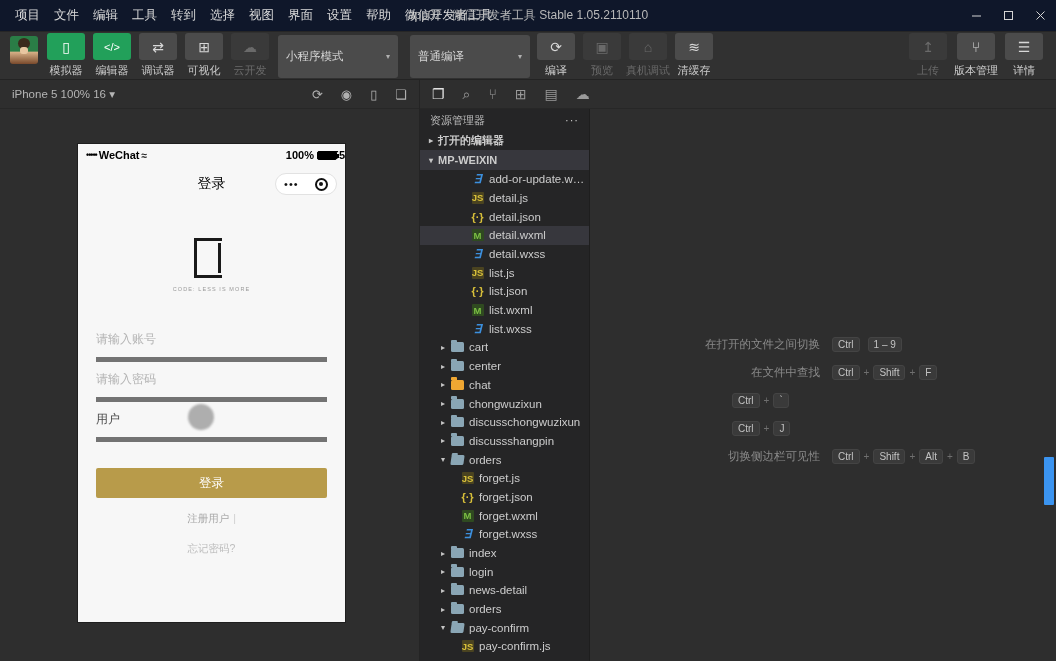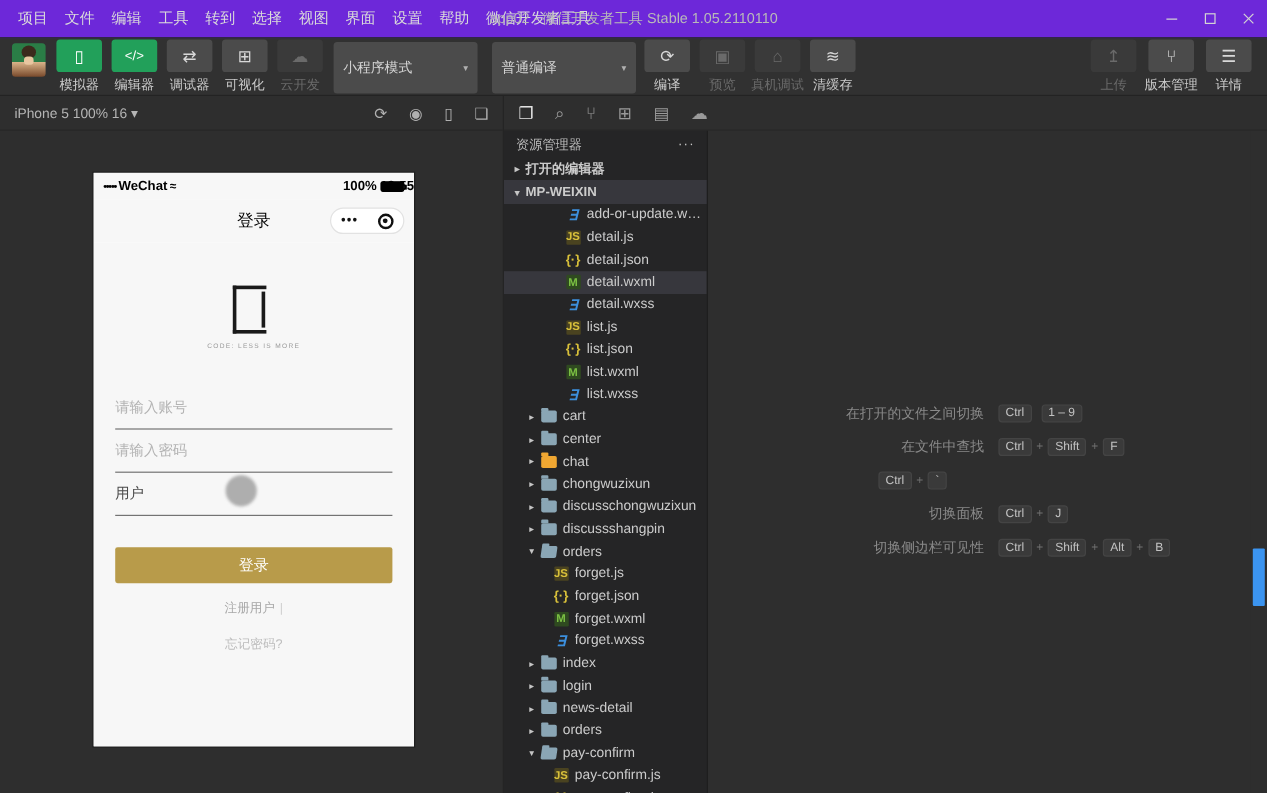--- a/index.html
+++ b/index.html
@@ -13,21 +13,21 @@
   #app {
     position: relative;
     width: 1056px; height: 661px;
     background: #2e2e2e;
     display: flex; flex-direction: column;
   }
 
   
   .titlebar {
     height: 32px; flex: 0 0 32px;
-    background: #6d28d9;
+    background: #0f172a;
     display: flex; align-items: center;
     color: #cfcfcf; font-size: 12.5px;
     position: relative;
     border-bottom: 1px solid #262626;
   }
   .menu { display: flex; align-items: center; padding-left: 8px; gap: 0px; }
   .menu-item {
     padding: 4px 7px; cursor: default;
     color: #dadada; font-size: 12.5px; white-space: nowrap;
   }
@@ -168,21 +168,21 @@
     position: absolute; left: 0; top: 0; width: 28px; height: 40px;
     border: 3px solid #1a1a1a; border-right: none;
   }
   .logo-mark .bar {
     position: absolute; left: 24px; top: 5px; width: 3px; height: 30px; background: #1a1a1a;
   }
   .logo-sub {
     font-size: 5.5px; letter-spacing: 1.1px; color: #9a9a9a; margin-top: 8px;
   }
   .field {
-    border-bottom: 1px solid #737373;
+    border-bottom: 5px solid #737373;
     padding: 9px 0 9px 0; font-size: 12px; color: #b3b3b3;
     min-height: 35px; display: flex; align-items: flex-end;
   }
   .field.user { color: #4a4a4a; position: relative; }
   .field.user .avatar-circle {
     position: absolute; left: 92px; top: 2px;
     width: 26px; height: 26px; border-radius: 50%;
     background: #aeaeae;
     filter: blur(1.2px);
   }
@@ -740,21 +740,20 @@
                 </div>
               </div>
               <div class="sc-row">
                 <div class="sc-keys">
                   <span class="key">Ctrl</span>
                   <span class="plus">+</span>
                   <span class="key">`</span>
                 </div>
               </div>
               <div class="sc-row">
-                <div class="sc-label">切换面板</div>
                 <div class="sc-keys">
                   <span class="key">Ctrl</span>
                   <span class="plus">+</span>
                   <span class="key">J</span>
                 </div>
               </div>
               <div class="sc-row">
                 <div class="sc-label">切换侧边栏可见性</div>
                 <div class="sc-keys">
                   <span class="key">Ctrl</span>

